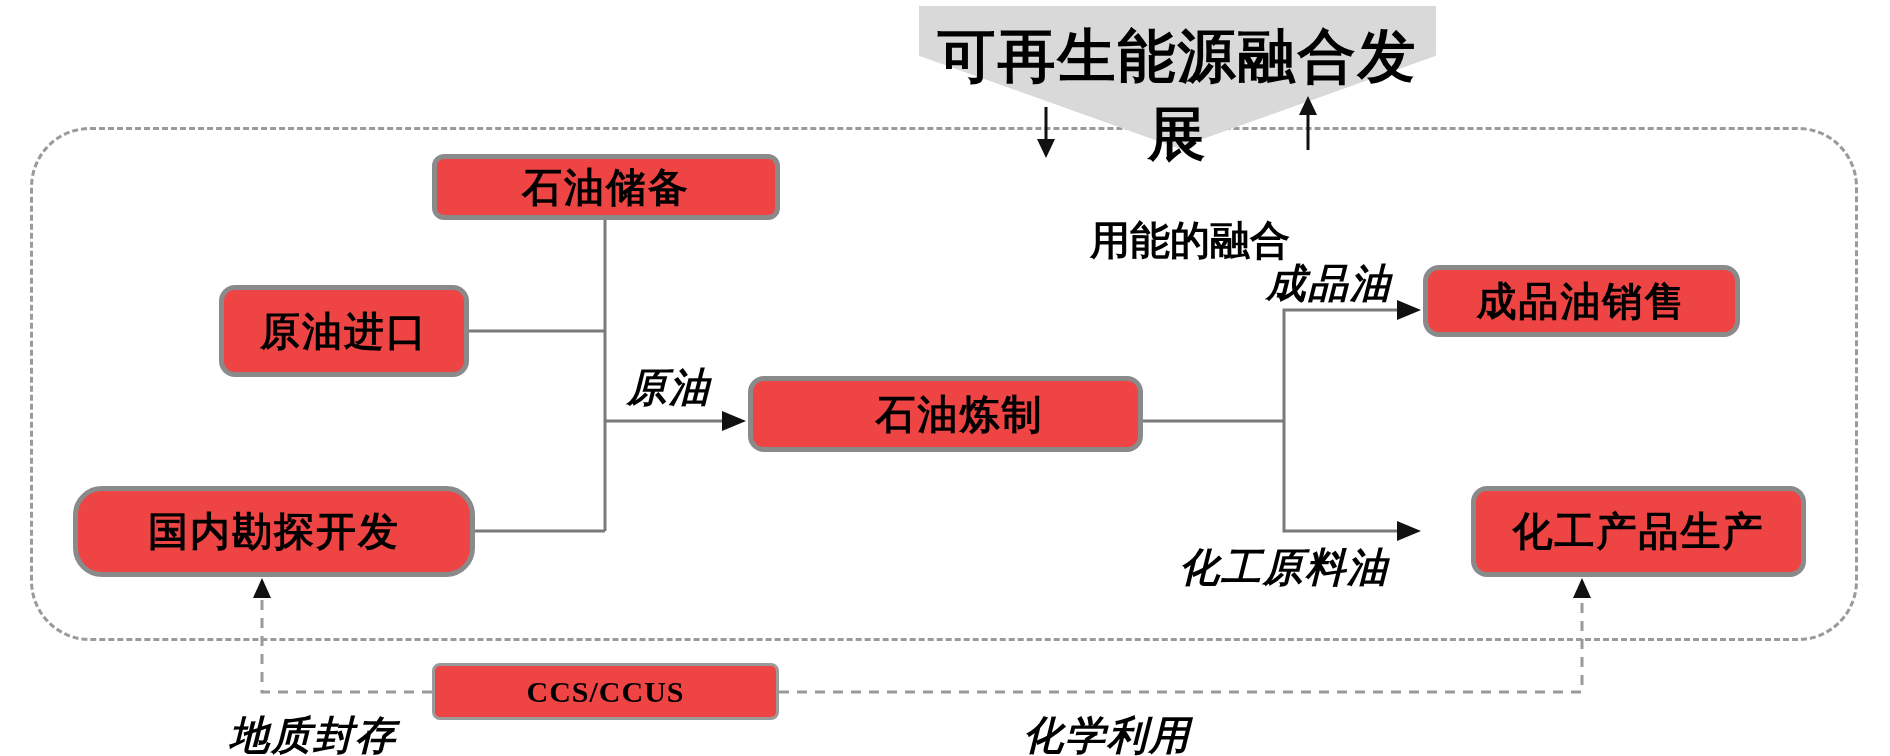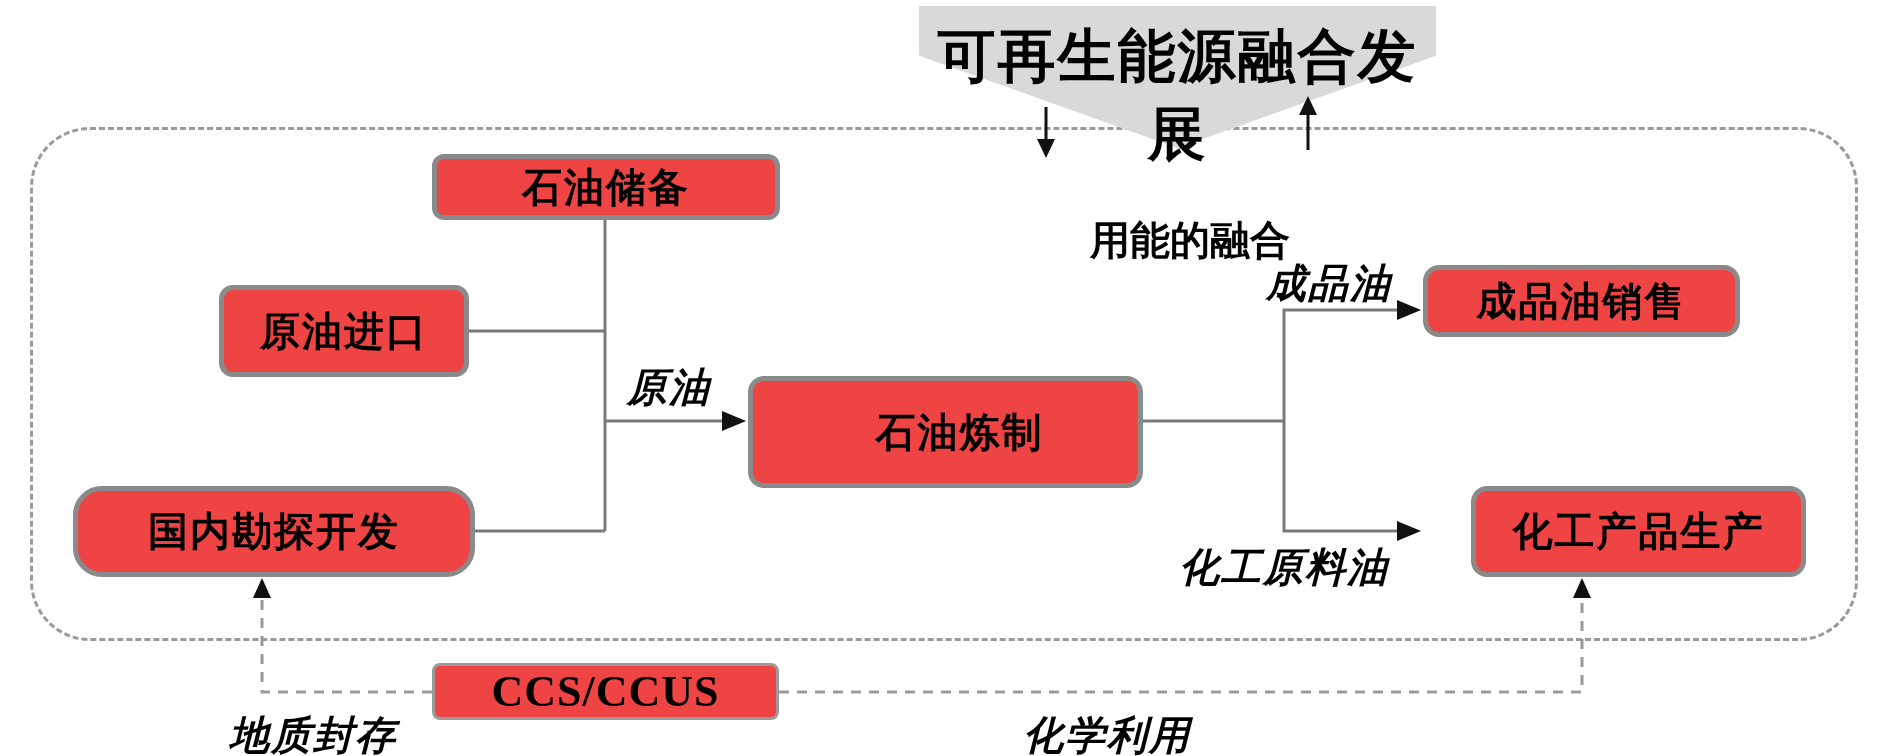--- a/index.html
+++ b/index.html
@@ -46,30 +46,30 @@
     box-sizing:border-box;
     background:#ef4444;
     border:5px solid #8a8a8a;
     border-radius:16px;
     display:flex;align-items:center;justify-content:center;
     font-size:40px;font-weight:700;
     white-space:nowrap;
     letter-spacing:2px;
   }
   .node.reserve{left:432px;top:154px;width:348px;height:66px;border-radius:12px;}
-  .node.import{left:219px;top:285px;width:250px;height:92px;border-radius:14px;}
+  .node.import{left:219px;top:285px;width:250px;height:92px;}
   .node.domestic{left:73px;top:486px;width:402px;height:91px;border-radius:29px;}
-  .node.refining{left:748px;top:376px;width:395px;height:112px;padding-left:28px;}
+  .node.refining{left:748px;top:376px;width:395px;height:76px;padding-left:28px;}
   .node.sales{left:1423px;top:265px;width:317px;height:72px;}
   .node.chemprod{left:1471px;top:486px;width:335px;height:91px;}
   .node.ccs{
     left:432px;top:663px;width:347px;height:57px;
     border:3px solid #9a9a9a;border-radius:8px;
     font-family:"Liberation Serif","DejaVu Serif",serif;
-    font-size:44px;letter-spacing:1px;
+    font-size:30px;letter-spacing:1px;
   }
   
   .edge-label{
     font-size:40px;font-weight:700;
     text-align:center;white-space:nowrap;
     letter-spacing:2px;
     font-style:italic;
   }
   .lbl-crude{left:599px;top:360px;width:140px;}
   .lbl-refined{left:1229px;top:256px;width:200px;}

